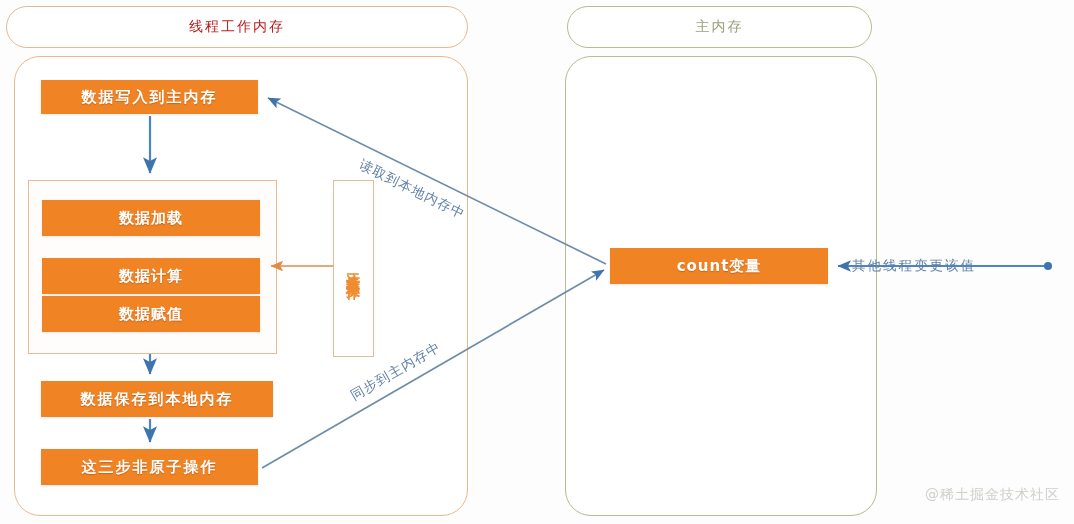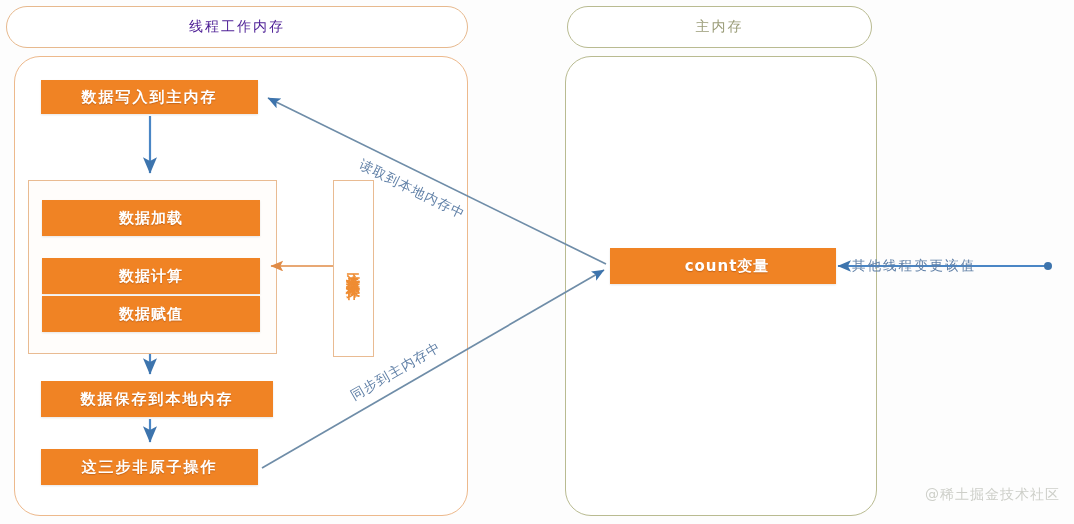--- a/index.html
+++ b/index.html
@@ -18,21 +18,21 @@
     border-radius:40px;
     background:#ffffff;
     display:flex;align-items:center;justify-content:center;
     font-size:14px;letter-spacing:2px;
   }
   .panel{
     position:absolute;
     border-radius:26px;
     background:#ffffff;
   }
-  .pill-left{border:1.4px solid #e7b98e;color:#4c1d95;}
+  .pill-left{border:1.4px solid #e7b98e;color:#b91c1c;}
   .panel-left{border:1.6px solid #edb98c;}
   .pill-right{border:1.4px solid #b9bb91;color:#9a9c78;align-items:center;}
   .panel-right{border:1.6px solid #b9bb91;}
 
   
   .obox{
     position:absolute;
     background:#f08324;
     display:flex;align-items:center;justify-content:center;
     color:#ffffff;
@@ -136,21 +136,21 @@
   <div class="obox soft" style="left:41px;top:449px;width:217px;height:36px;">
     <span>这三步非原子操作</span>
   </div>
 
   <div class="pill pill-right" style="left:567px;top:6px;width:303px;height:40px;">
     <span>主内存</span>
   </div>
 
   <div class="panel panel-right" style="left:565px;top:56px;width:310px;height:458px;"></div>
 
-  <div class="obox count" style="left:610px;top:248px;width:218px;height:36px;padding-left:8px;">
+  <div class="obox count" style="left:610px;top:248px;width:218px;height:36px;">
     <span>count变量</span>
   </div>
 
   <svg id="arrows" viewBox="0 0 1074 524">
     <defs>
       <marker id="ahBlue" markerWidth="9" markerHeight="9" refX="7.2" refY="3.2" orient="auto" markerUnits="strokeWidth">
         <path d="M0,0 L7.5,3.2 L0,6.4 L1.7,3.2 z" fill="#3d74ad"></path>
       </marker>
       <marker id="ahOrange" markerWidth="9" markerHeight="9" refX="7.2" refY="3.2" orient="auto" markerUnits="strokeWidth">
         <path d="M0,0 L7.5,3.2 L0,6.4 L1.7,3.2 z" fill="#e08b46"></path>

